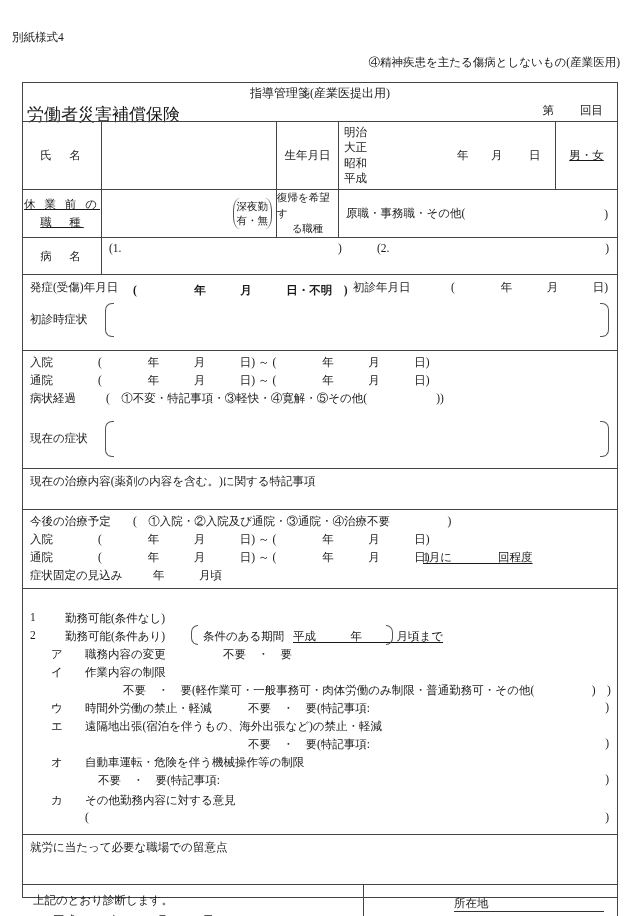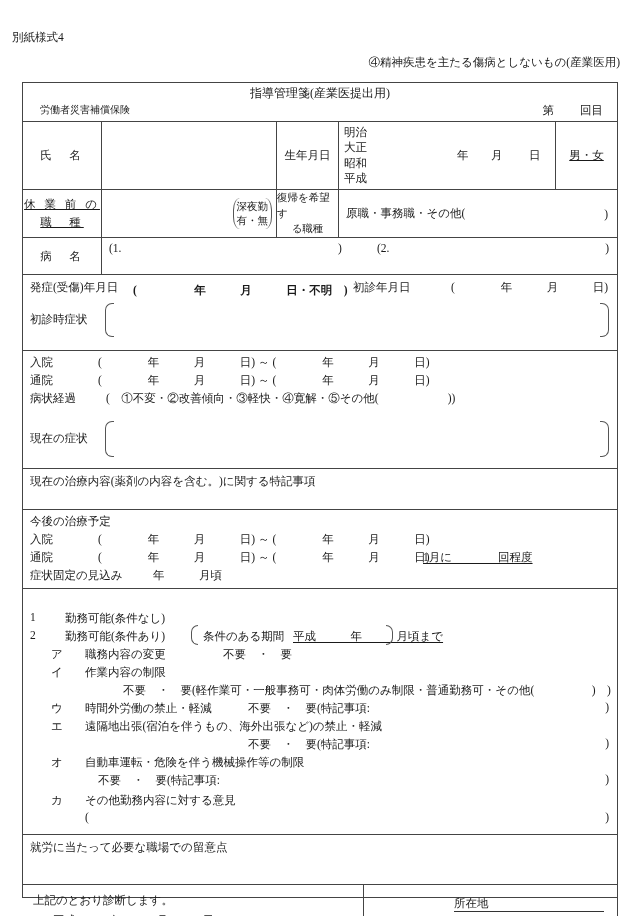--- a/index.html
+++ b/index.html
@@ -20,21 +20,21 @@
 
   .frame {
     position: absolute; left: 22px; top: 82px;
     width: 596px; height: 816px;
     border: 1px solid #444;
   }
 
   
   .titlebar { position: relative; height: 38px; }
   .doc-title { position: absolute; left: 0; right: 0; top: 2px; text-align: center; font-size: 12px; }
-  .ins-name { position: absolute; left: 17px; top: 20px; font-size: 10px; }
+  .ins-name { position: absolute; left: 4px; top: 20px; font-size: 17px; }
   .count-label { position: absolute; right: 14px; top: 20px; font-size: 11.5px; letter-spacing: 0; }
   .count-label .sp { display:inline-block; width: 26px; }
   .row { position: relative; border-top: 1px solid #444; }
   .cell {
     position: absolute; top: 0; bottom: 0;
     display: flex; align-items: center;
     font-size: 11.5px;
   }
   .cell.bl { border-left: 1px solid #444; }
   .ctr { justify-content: center; text-align: center; }
@@ -151,35 +151,36 @@
     </div>
 
     <div class="sect" style="top:267px;height:118px;">
       <span class="line" style="left:7px;top:4px;">入院</span>
       <span class="line" style="left:75px;top:4px;">(　　　　年　　　月　　　日) ～ (　　　　年　　　月　　　日)</span>
 
       <span class="line" style="left:7px;top:22px;">通院</span>
       <span class="line" style="left:75px;top:22px;">(　　　　年　　　月　　　日) ～ (　　　　年　　　月　　　日)</span>
 
       <span class="line" style="left:7px;top:40px;">病状経過</span>
-      <span class="line" style="left:83px;top:40px;">(　①不変・②改善傾向・③軽快・④寛解・⑤その他(　　　　　　))</span>
+      <span class="line" style="left:83px;top:40px;">(　①不変・特記事項・③軽快・④寛解・⑤その他(　　　　　　))</span>
 
       <span class="line" style="left:7px;top:80px;">現在の症状</span>
       <div class="brk-open" style="left:82px;top:70px;height:36px;"></div>
       <div class="brk-close" style="right:8px;top:70px;height:36px;"></div>
       <div style="position:absolute;left:92px;right:18px;top:70px;height:36px;"></div>
     </div>
 
     <div class="sect" style="top:385px;height:41px;">
       <span class="line" style="left:7px;top:5px;">現在の治療内容(薬剤の内容を含む。)に関する特記事項</span>
       <div style="position:absolute;left:7px;right:7px;top:22px;height:16px;"></div>
     </div>
 
     <div class="sect" style="top:426px;height:79px;">
       <span class="line" style="left:7px;top:4px;">今後の治療予定</span>
+      <span class="line" style="left:110px;top:4px;">(　①入院・②入院及び通院・③通院・④治療不要　　　　　)</span>
 
       <span class="line" style="left:7px;top:22px;">入院</span>
       <span class="line" style="left:75px;top:22px;">(　　　　年　　　月　　　日) ～ (　　　　年　　　月　　　日)</span>
 
       <span class="line" style="left:7px;top:40px;">通院</span>
       <span class="line" style="left:75px;top:40px;">(　　　　年　　　月　　　日) ～ (　　　　年　　　月　　　日)</span>
       <span class="line u" style="left:400px;top:40px;">1月に　　　　回程度</span>
 
       <span class="line" style="left:7px;top:58px;">症状固定の見込み</span>
       <span class="line" style="left:130px;top:58px;">年　　　月頃</span>

